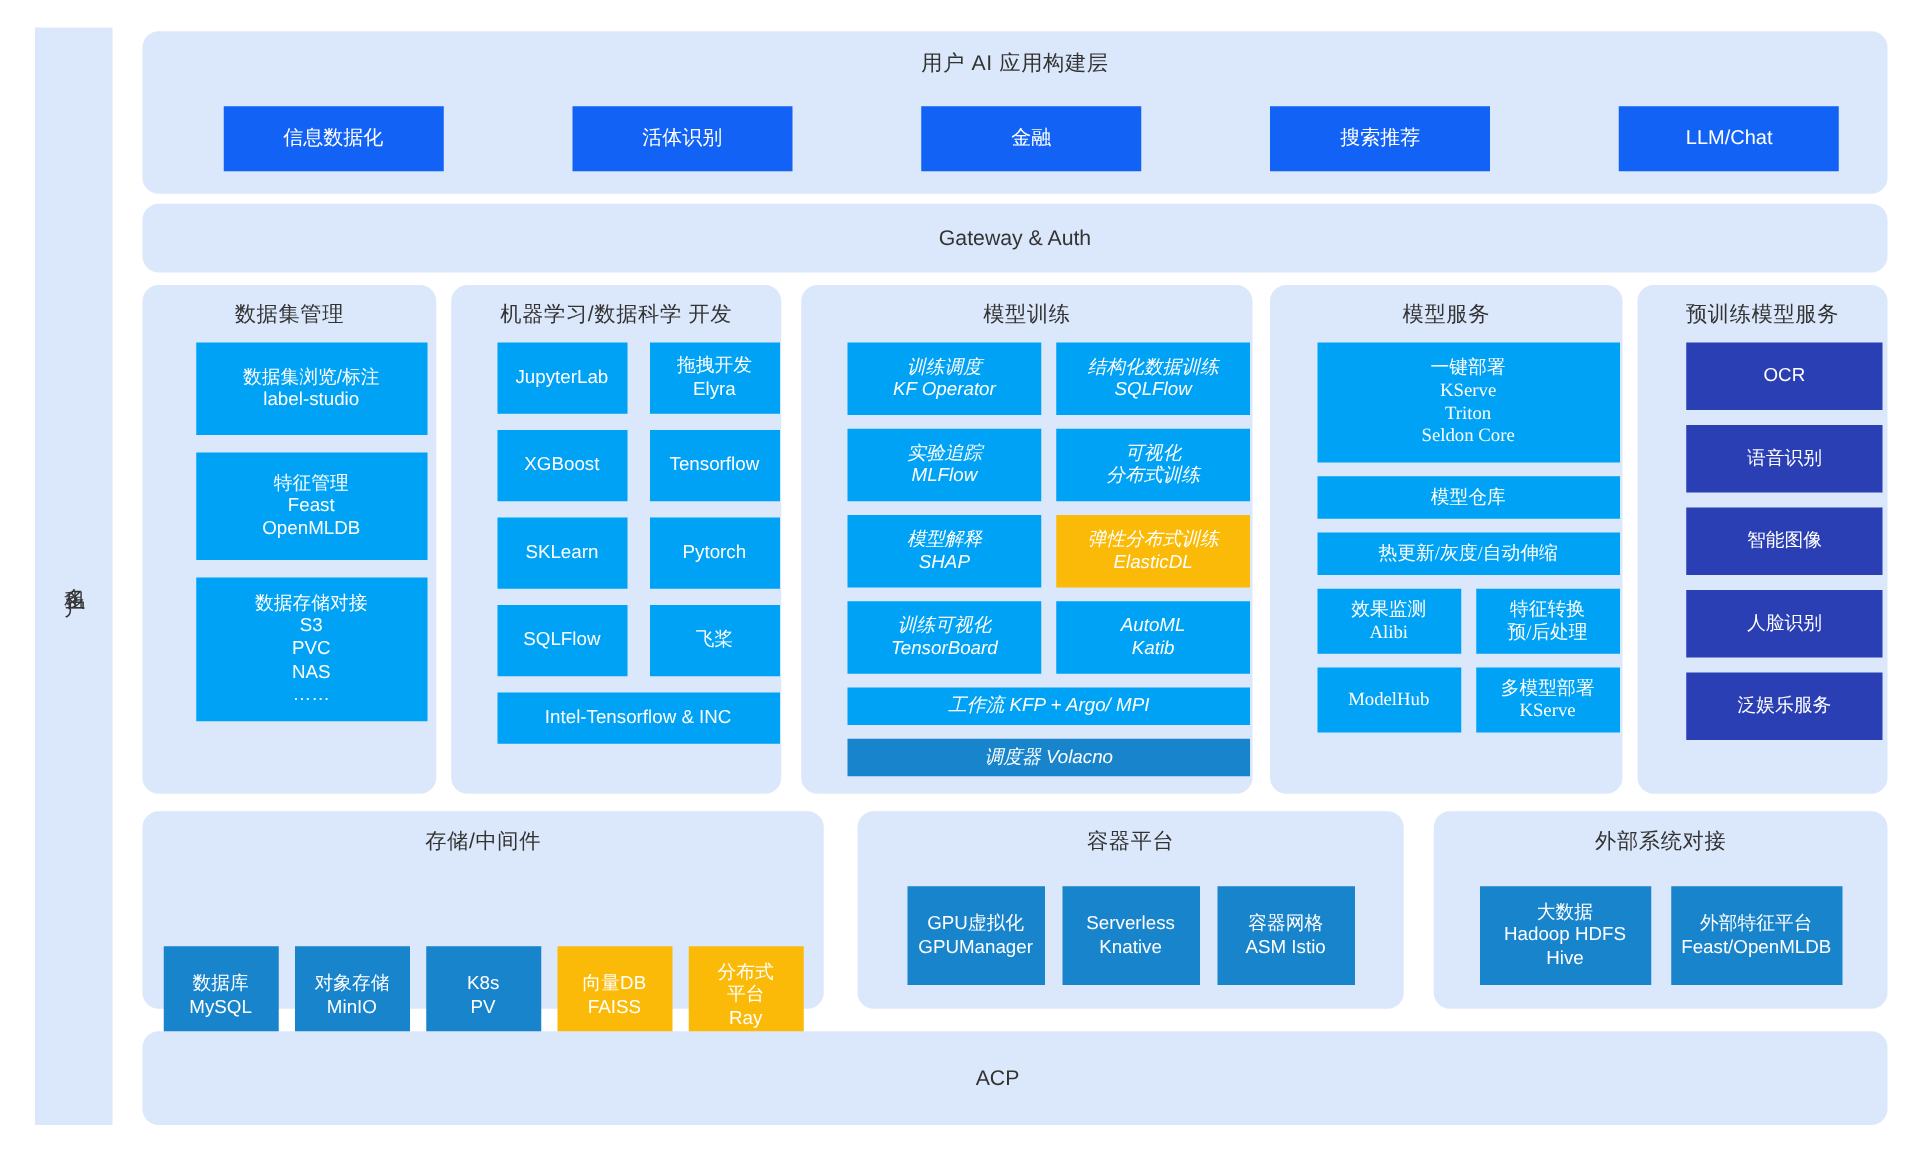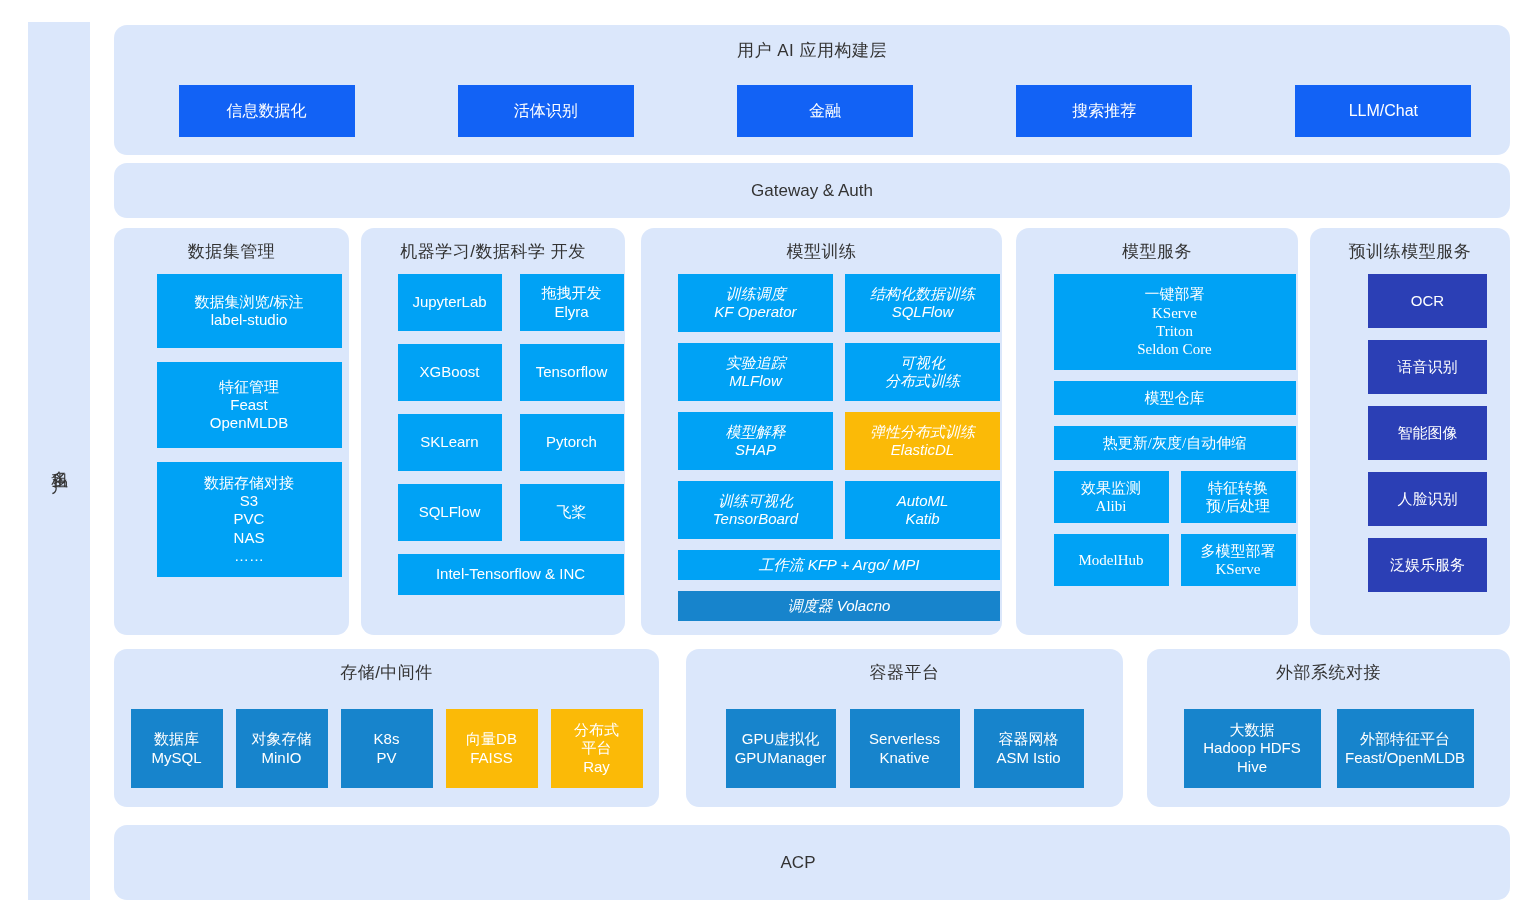--- a/index.html
+++ b/index.html
@@ -92,30 +92,30 @@
   #colServe .box{font-size:15px;font-family:Liberation Serif, serif;}
   #colServe .full{width:242px;}
   #colServe .deploy{height:96px;}
   #colServe .repo{height:34px;}
   #colServe .hot{height:34px;}
   #colServe .grid2{width:242px;gap:11px;}
   #colServe .grid2 .box{width:115px;height:52px;}
 
   
   #colPre .col-body{gap:12px;}
-  #colPre .box{width:119px;height:54px;font-size:15px;}
+  #colPre .box{width:157px;height:54px;font-size:15px;}
 
   
   #colStorage{left:114px;top:649px;width:545px;height:158px;}
   #colContainer{left:686px;top:649px;width:437px;height:158px;}
   #colExternal{left:1147px;top:649px;width:363px;height:158px;}
 
   .bot-body{position:absolute;left:0;right:0;top:60px;
             display:flex;justify-content:center;}
-  #colStorage .bot-body{gap:13px;}
+  #colStorage .bot-body{gap:13px;margin-top:48px;}
   #colStorage .box{width:92px;height:79px;font-size:15px;}
   #colContainer .bot-body{gap:14px;}
   #colContainer .box{width:110px;height:79px;font-size:15px;}
   #colExternal .bot-body{gap:16px;}
   #colExternal .box{width:137px;height:79px;font-size:15px;}
 
   
   #acp{
     left:114px;top:825px;width:1396px;height:75px;
     display:flex;align-items:center;justify-content:center;

